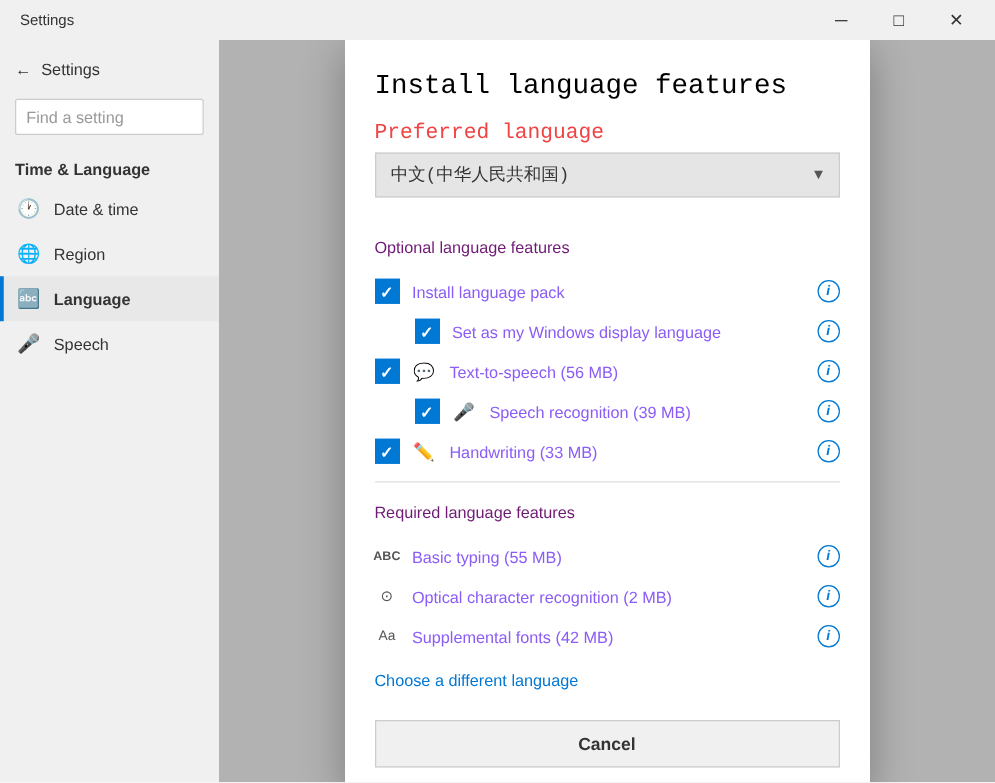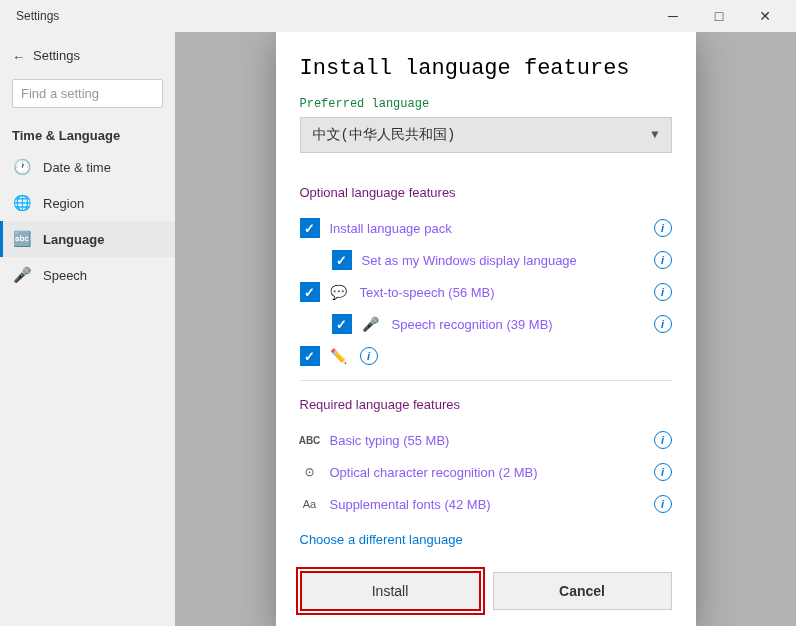--- a/index.html
+++ b/index.html
@@ -150,22 +150,22 @@
       padding: 24px 24px 16px 24px;
       font-family: Liberation Mono, monospace;
     }
     .dialog-title {
       font-size: 22px;
       font-weight: 400;
       color: #000;
       margin-bottom: 16px;
     }
     .dialog-label {
-      font-size: 12px;
-      color: #15803d;
+      font-size: 17px;
+      color: #ef4444;
       margin-bottom: 6px;
     }
     .dialog-select {
       width: 100%;
       padding: 8px 12px;
       border: 1px solid #ccc;
       background: #e5e5e5;
       font-size: 14px;
       color: #333;
       display: flex;
@@ -400,20 +400,21 @@
             <div class="feature-icon">🎤</div>
             <span class="feature-label">Speech recognition (39 MB)</span>
             <div class="info-icon">i</div>
           </div>
 
           <div class="feature-item">
             <div class="checkbox">
               <span class="checkbox-check">✓</span>
             </div>
             <div class="feature-icon">✏️</div>
+            <span class="feature-label">Handwriting (33 MB)</span>
             <div class="info-icon">i</div>
           </div>
 
           <div class="divider"></div>
 
           <div class="section-title">Required language features</div>
 
           <div class="required-item">
             <div class="required-icon" style="font-size:10px;font-weight:bold;">ABC</div>
             <span class="feature-label">Basic typing (55 MB)</span>
@@ -429,21 +430,20 @@
           <div class="required-item">
             <div class="required-icon" style="font-size:11px;">Aa</div>
             <span class="feature-label">Supplemental fonts (42 MB)</span>
             <div class="info-icon">i</div>
           </div>
 
           <a class="choose-link">Choose a different language</a>
         </div>
 
         <div class="dialog-footer">
-          <button class="btn-install">Install</button>
           <button class="btn-cancel">Cancel</button>
         </div>
 
       </div>
     </div>
   </div>
 
 </div>
 
 </body></html>

